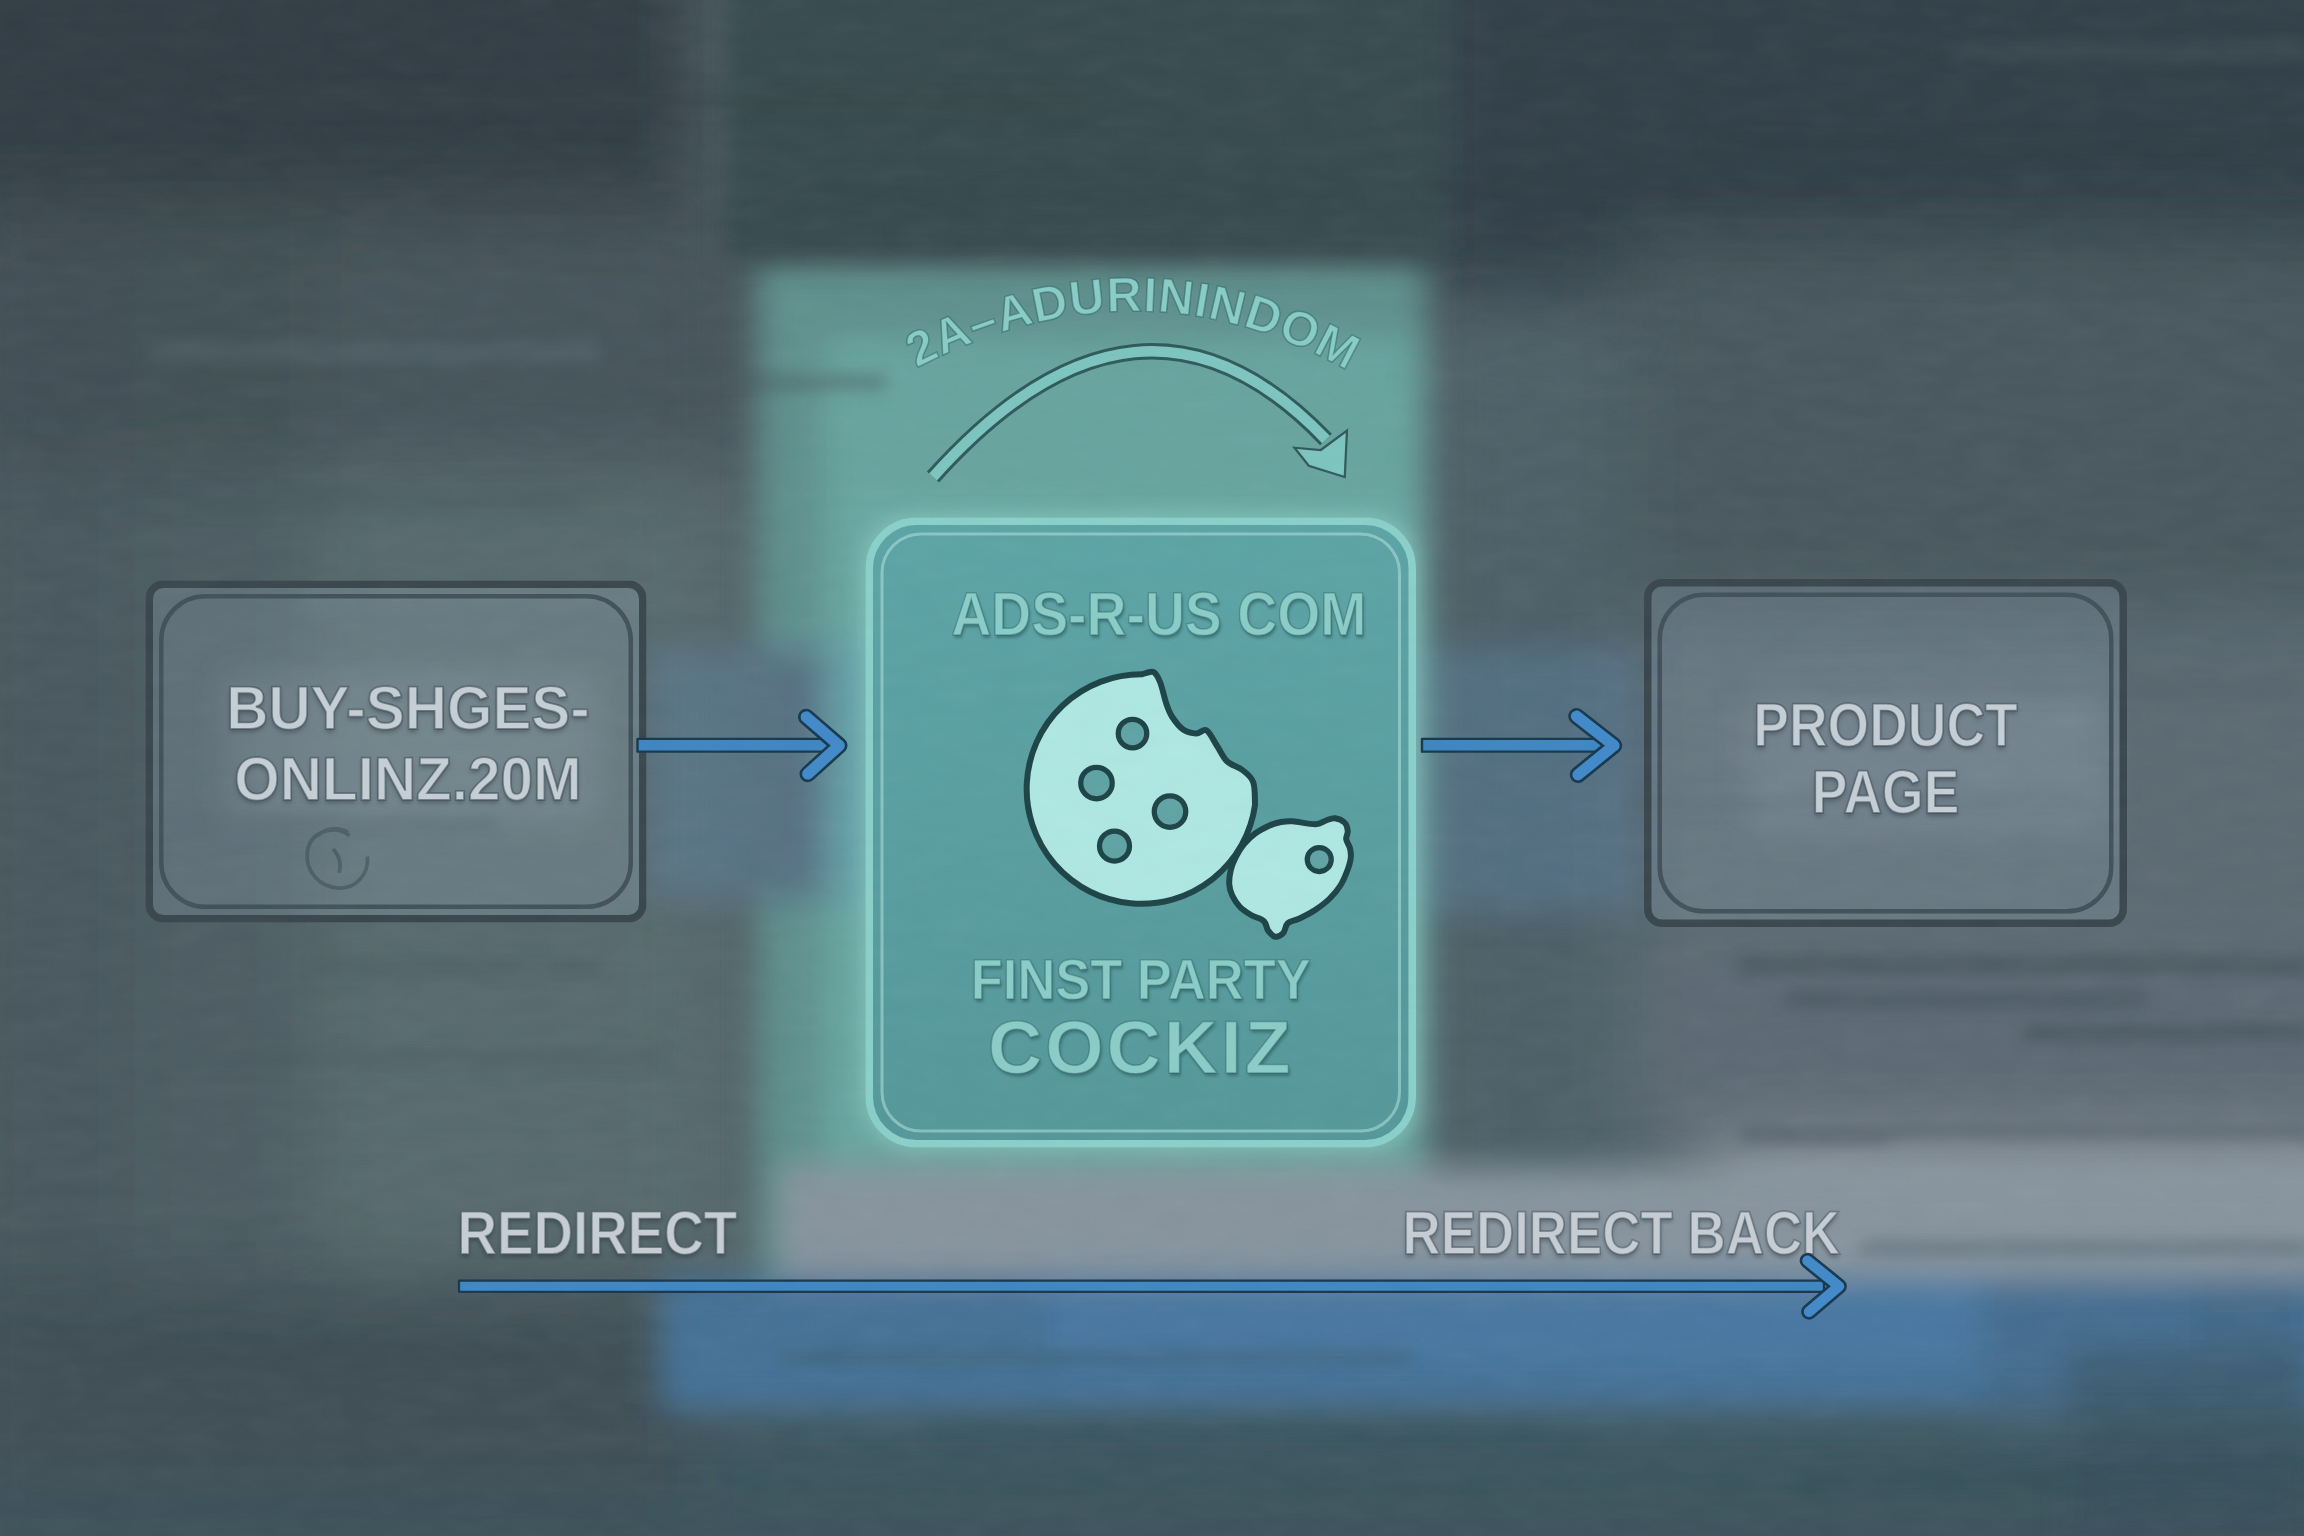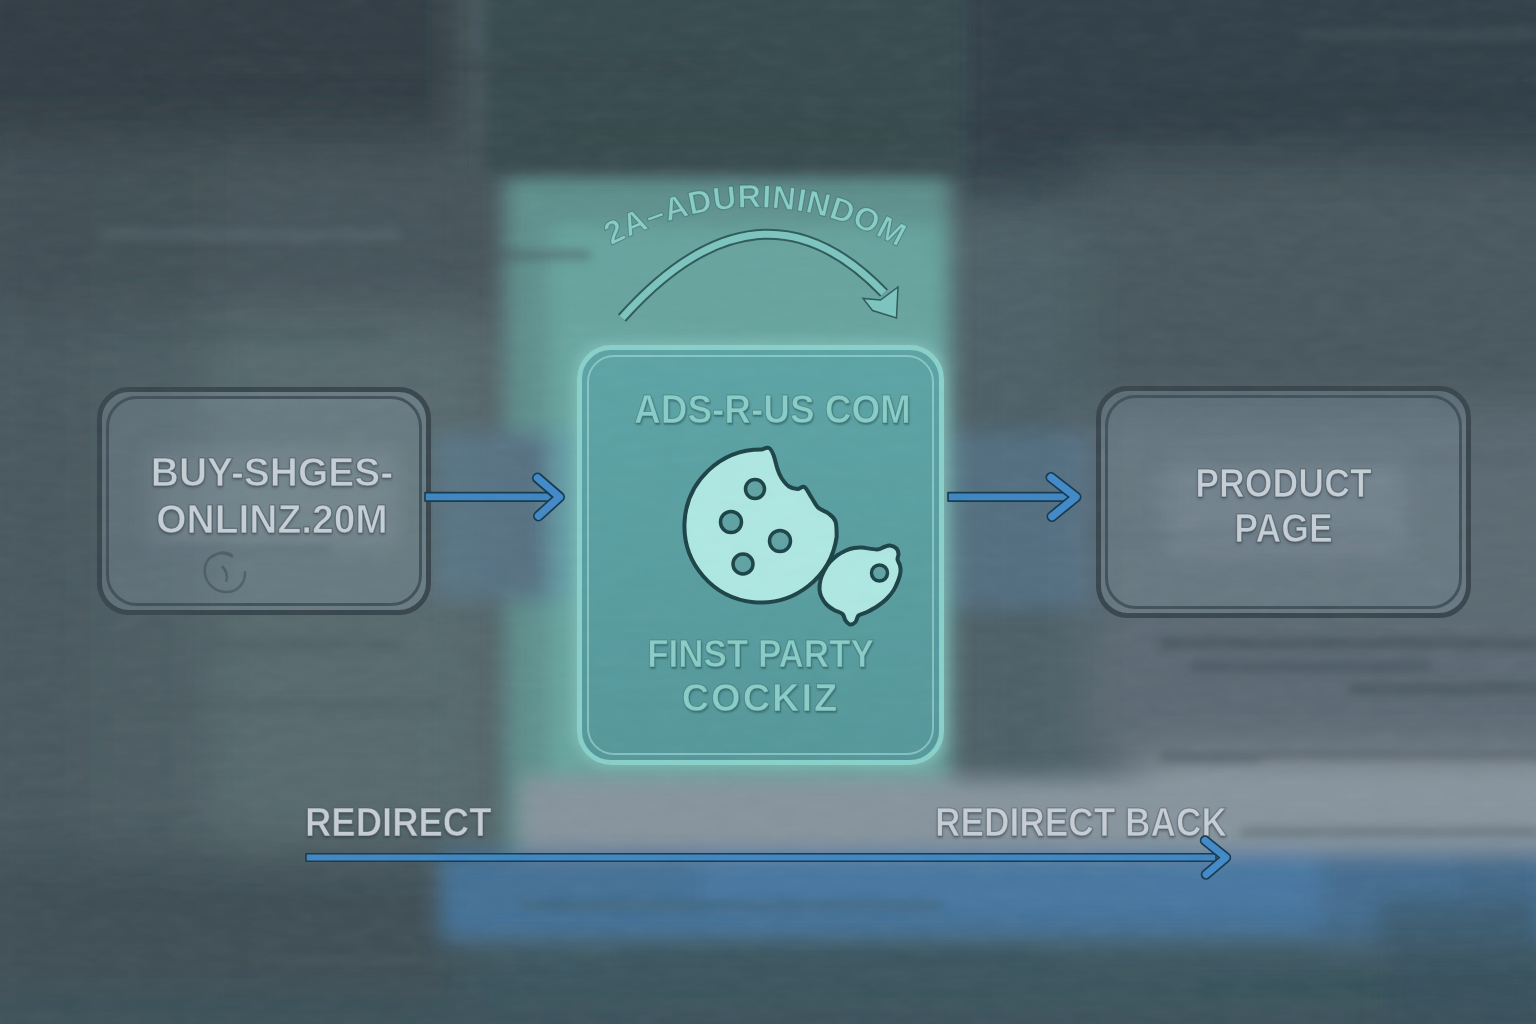--- a/index.html
+++ b/index.html
@@ -1,43 +1,43 @@
 <!DOCTYPE html>
 <html><head>
 <meta charset="utf-8">
 <style>
 html,body{margin:0;padding:0;background:#4e5c63;}
 #stage{position:relative;width:1536px;height:1024px;overflow:hidden;
   font-family:"Liberation Sans",sans-serif;background:#55656b;}
 #stage *{position:absolute;box-sizing:border-box;}
 .bgsvg{left:0;top:0;}
 
-.obox{border:5px solid #39464d;border-radius:32px;}
+.obox{border:5px solid #39464d;border-radius:12px;}
 .ibox{left:4px;top:4px;right:4px;bottom:4px;border:3px solid #42515a;border-radius:31px;}
 #leftbox{left:97px;top:387px;width:334px;height:228px;background:rgba(168,188,210,0.20);}
-#rightbox{left:1096px;top:386px;width:375px;height:232px;background:rgba(168,188,210,0.17);}
+#rightbox{left:1096px;top:386px;width:322px;height:232px;background:rgba(168,188,210,0.17);}
 #centerbox{left:577px;top:345px;width:367px;height:420px;border:5px solid #8ad0ca;
   border-radius:34px;background:linear-gradient(180deg, rgba(90,163,166,0.90), rgba(82,150,154,0.90));
   box-shadow:0 0 13px 2px rgba(165,228,220,0.35);}
 #centerbox .ibox{border:2px solid rgba(175,228,222,0.55);border-radius:27px;left:5px;top:5px;right:5px;bottom:5px;}
 .btxt{width:100%;text-align:center;font-weight:bold;color:#c6cfd6;
   letter-spacing:0px;line-height:47px;font-size:41px;
   transform:scaleX(0.95);
   text-shadow:0 2px 3px rgba(25,35,45,0.35);
   -webkit-text-stroke:1.2px rgba(62,76,86,0.6);}
 #ltxt{top:57px;left:8px;}
 #rtxt{top:70px;line-height:45px;transform:scaleX(0.87);}
 .ttxt{width:100%;text-align:center;font-weight:bold;color:#8acdc8;
   letter-spacing:0px;font-size:41px;line-height:41px;
   transform:scaleX(0.9);
   text-shadow:1px 2px 2px rgba(20,60,62,0.40);
   -webkit-text-stroke:1px rgba(42,98,98,0.45);}
 #ctop{top:39px;left:12px;}
 #cbot1{top:634px;font-size:38px;transform:scaleX(0.92);}
-#cbot2{top:678px;font-size:38px;letter-spacing:2px;transform:none;}
+#cbot2{top:678px;font-size:50px;letter-spacing:2px;transform:none;}
 
 .lbl{font-weight:bold;color:#c6cdd4;font-size:41px;line-height:41px;letter-spacing:0px;
   transform-origin:left center;
   text-shadow:0 2px 3px rgba(25,35,45,0.4);-webkit-text-stroke:1.2px rgba(70,84,94,0.55);}
 #red1{left:305px;top:802px;transform:scaleX(0.89);}
 #red2{left:935px;top:802px;transform:scaleX(0.86);}
 </style>
 </head>
 <body>
 <div id="stage">

